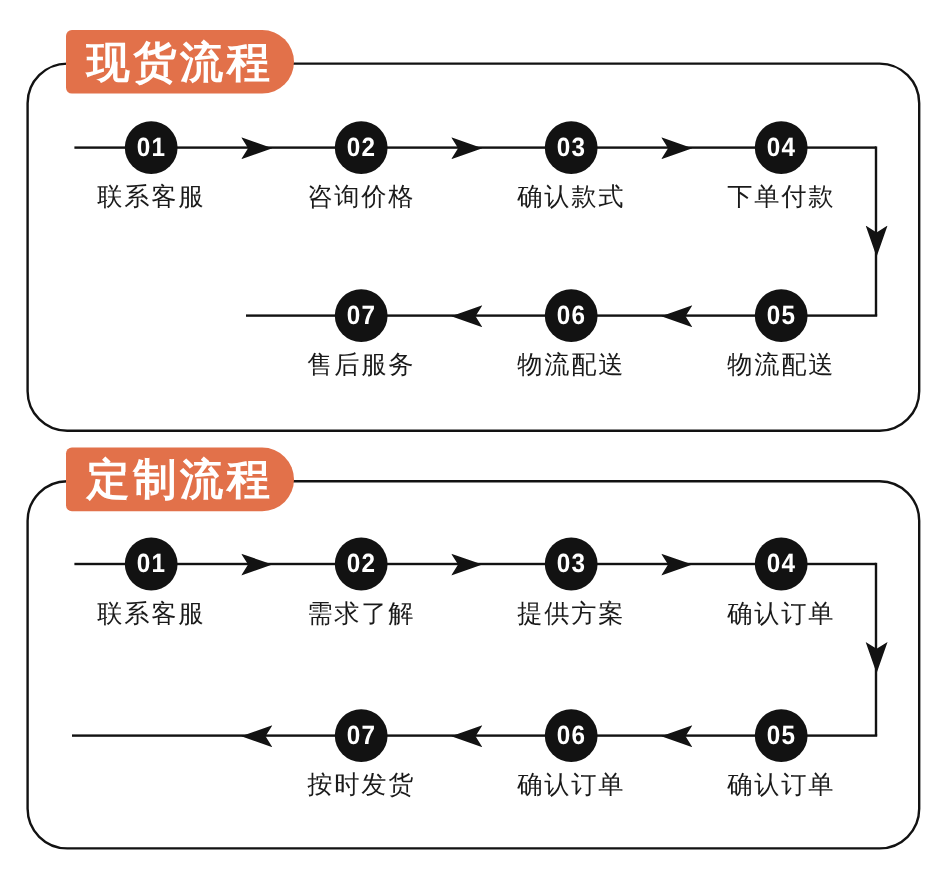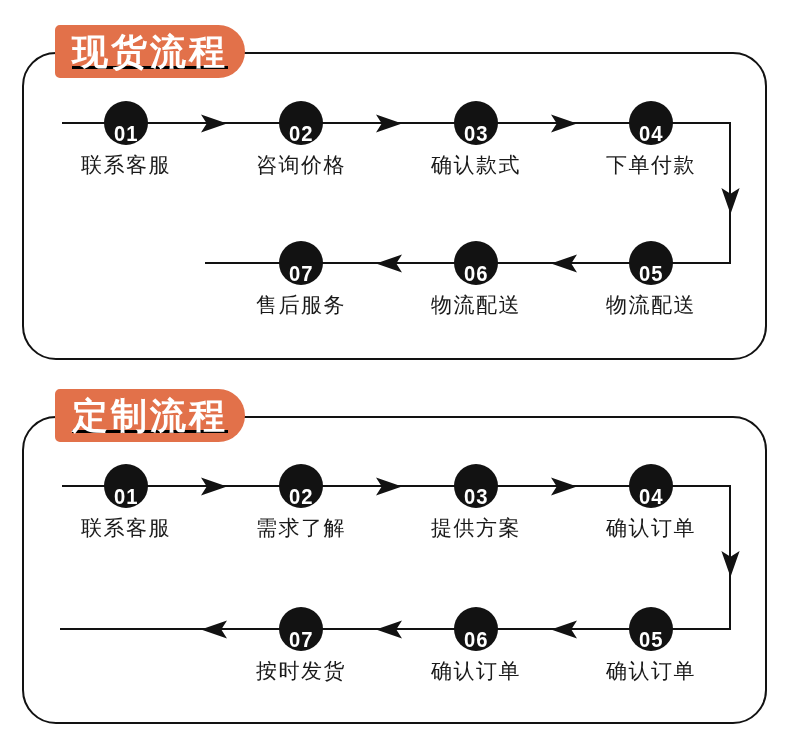--- a/index.html
+++ b/index.html
@@ -19,33 +19,32 @@
     position: absolute;
     left: 22px;
     width: 745px;
     height: 308px;
     box-sizing: border-box;
     border: 2px solid #121212;
     border-radius: 34px;
     background: #ffffff;
   }
   .panel-1 { top: 52px; }
-  .panel-2 { top: 416px; }
+  .panel-2 { top: 400px; }
   .badge {
     position: absolute;
     left: 31px;
     top: -29px;
     width: 190px;
     height: 53px;
     background: #E2714A;
     border-radius: 5px 27px 27px 5px;
     display: flex;
     align-items: center;
     justify-content: center;
-    text-decoration: underline;
   }
   .badge-text {
     color: #ffffff;
     font-size: 36px;
     font-weight: bold;
     letter-spacing: 3px;
     line-height: 1;
     white-space: nowrap;
   }
   .hline, .vline {
@@ -61,21 +60,21 @@
     flex-direction: column;
     align-items: center;
     gap: 9px;
   }
   .step-circle {
     width: 44px;
     height: 44px;
     border-radius: 50%;
     background: #121212;
     display: flex;
-    align-items: flex-end;
+    align-items: center;
     justify-content: center;
   }
   .step-num {
     color: #ffffff;
     font-size: 22px;
     font-weight: bold;
     letter-spacing: 1px;
     line-height: 1;
     transform: scaleX(0.92);
   }

